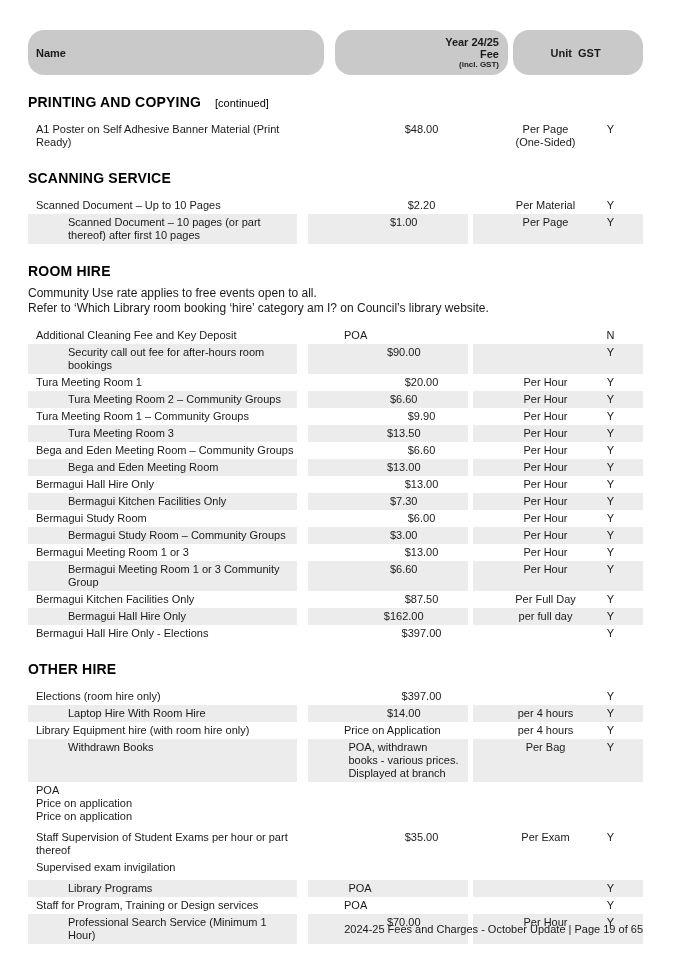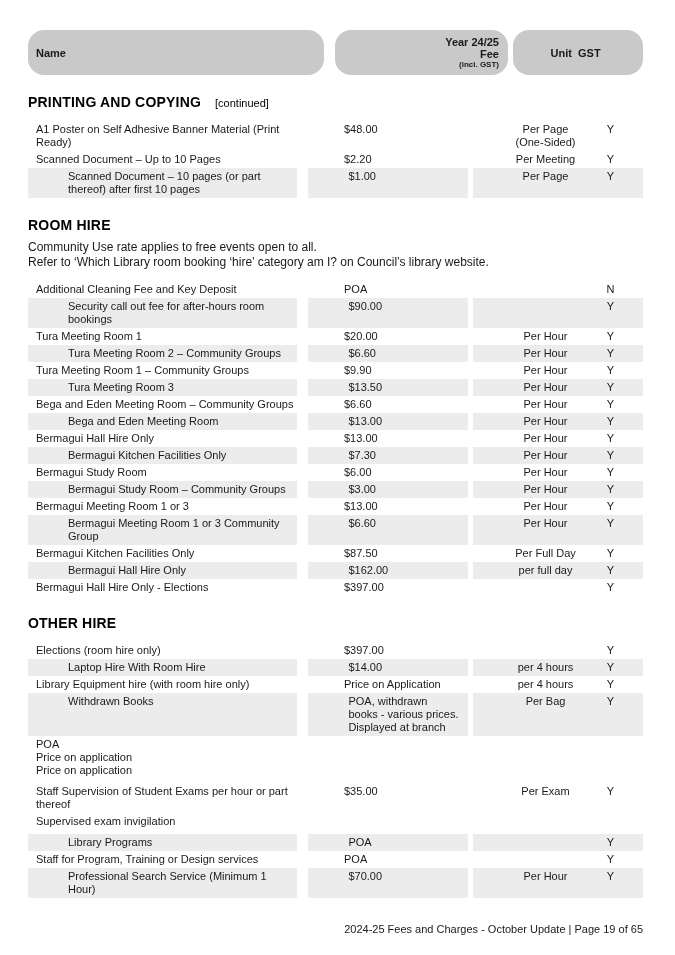--- a/index.html
+++ b/index.html
@@ -30,21 +30,21 @@
   
   .section-heading{font-size:14px;font-weight:bold;color:#000;margin:19px 0 11px 0;letter-spacing:.2px;}
   .heading-suffix{font-size:11px;font-weight:normal;margin-left:14px;letter-spacing:0;}
   .intro{font-size:12px;line-height:15px;margin:-4px 0 11px 0;}
 
   
   .row{display:flex;align-items:stretch;}
   .row.gap{margin-top:4px;}
   .cell{font-size:11px;line-height:13px;padding-top:2px;padding-bottom:2px;box-sizing:border-box;}
   .name{width:296px;padding-left:8px;padding-right:10px;white-space:pre-line;}
-  .fee{margin-left:11px;width:173px;text-align:left;padding-right:9px;padding-left:9px;}
+  .fee{margin-left:11px;width:173px;text-align:center;padding-right:9px;padding-left:9px;}
   .fee.left{text-align:left;}
   .unitgst{margin-left:5px;width:130px;display:flex;flex:none;}
   .unit{width:65px;text-align:center;padding-left:1px;padding-right:1px;}
   .gst{width:65px;text-align:center;}
   .row.stripe .name,
   .row.stripe .fee,
   .row.stripe .unitgst{background:var(--stripe-bg);padding-left:40px;}
 
   
   .footer{position:absolute;right:32px;bottom:20px;font-size:11px;color:var(--text);}
@@ -80,26 +80,27 @@
               <div class="cell name">A1 Poster on Self Adhesive Banner Material (Print Ready)</div>
               <div class="cell fee">$48.00</div>
               <div class="unitgst">
                 <div class="cell unit">Per Page (One-Sided)</div>
                 <div class="cell gst">Y</div>
               </div>
             </div>
           </div>
         </div>
         <div class="section">
+          <div class="section-heading"><span>SCANNING SERVICE</span></div>
           <div class="tbl">
             <div class="row">
               <div class="cell name">Scanned Document – Up to 10 Pages</div>
               <div class="cell fee">$2.20</div>
               <div class="unitgst">
-                <div class="cell unit">Per Meeting</div>
+                <div class="cell unit">Per Material</div>
                 <div class="cell gst">Y</div>
               </div>
             </div>
             <div class="row stripe">
               <div class="cell name">Scanned Document – 10 pages (or part thereof) after first 10 pages</div>
               <div class="cell fee">$1.00</div>
               <div class="unitgst">
                 <div class="cell unit">Per Page</div>
                 <div class="cell gst">Y</div>
               </div>

